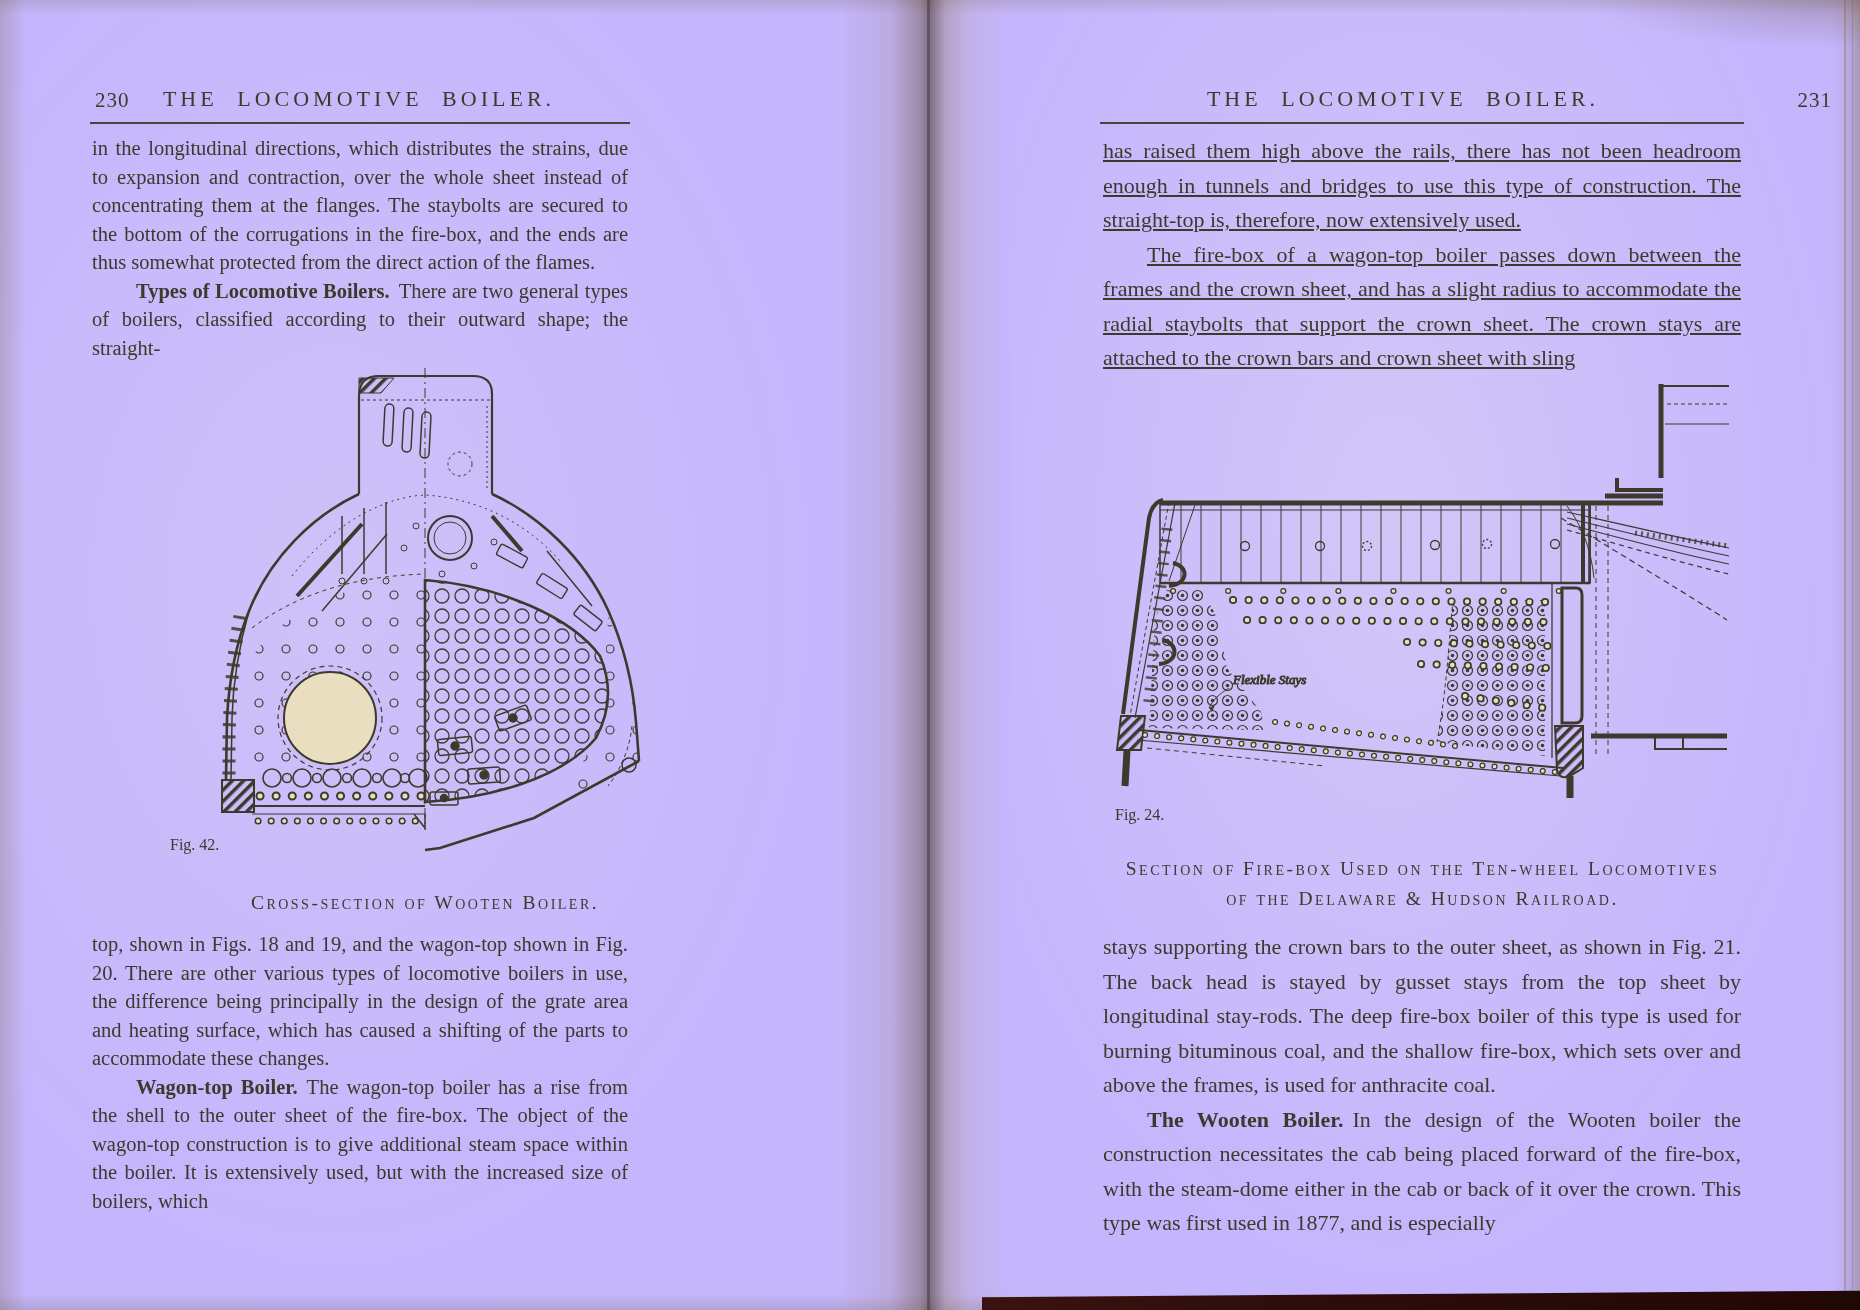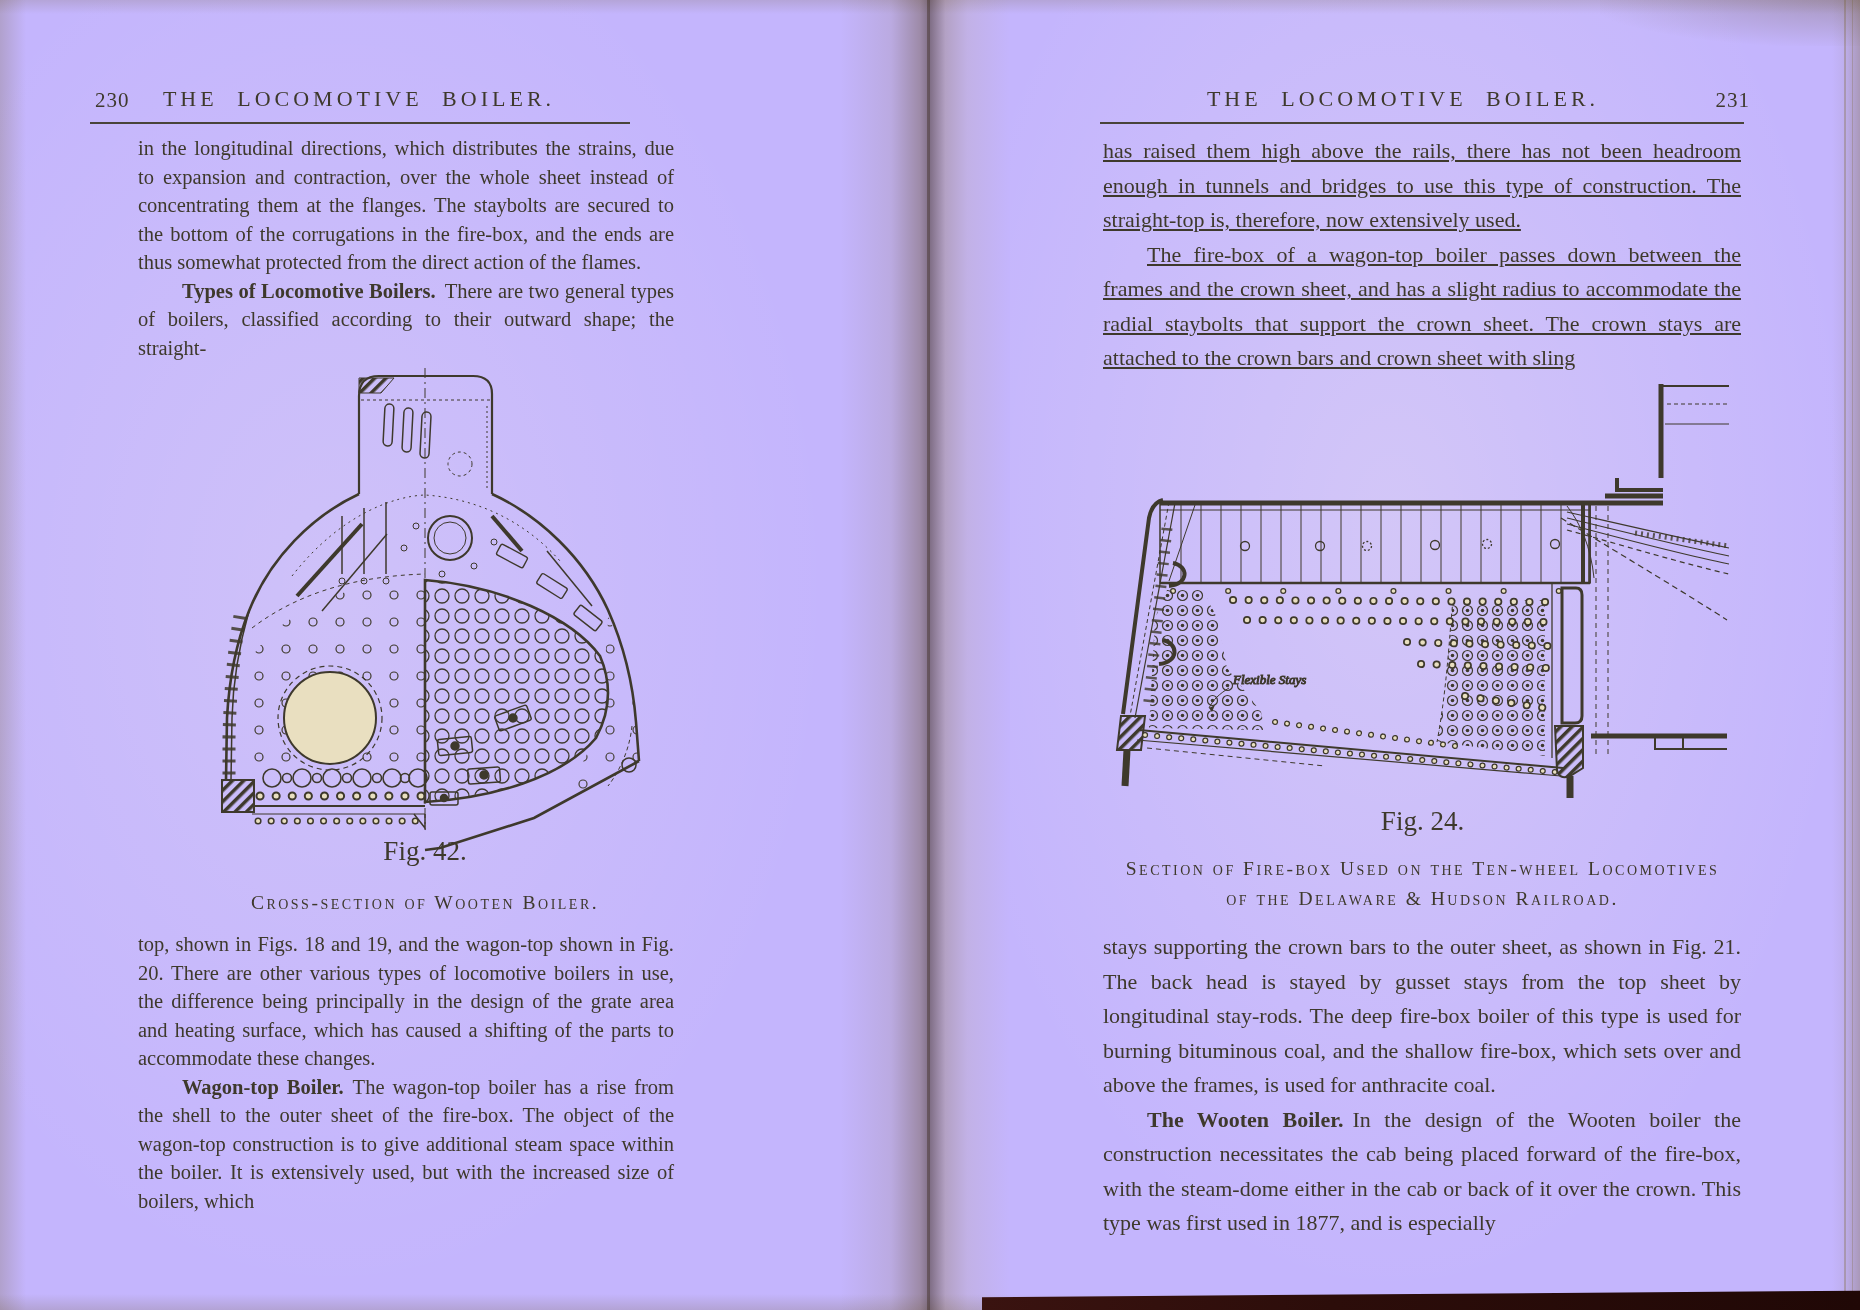--- a/index.html
+++ b/index.html
@@ -39,26 +39,26 @@
     background:radial-gradient(ellipse at 100% 0%,rgba(100,80,40,.30),rgba(100,80,40,0) 75%);}
   #cover-band{left:982px;top:1288px;width:878px;height:22px;
     background:linear-gradient(90deg,#3a1310,#2c0d0a 40%,#200806);
     clip-path:polygon(0 42%,100% 12%,100% 100%,0 100%);}
   
   .abs{position:absolute;}
   .running-head{letter-spacing:4px;word-spacing:10px;font-size:22px;}
   .pageno{font-size:21px;letter-spacing:1px;}
   .rule{position:absolute;height:2px;background:#49443a;}
   .body-text{text-align:justify;}
-  .left-body{font-size:20.5px;line-height:28.5px;width:536px;margin-left:46px;}
+  .left-body{font-size:20.5px;line-height:28.5px;width:536px;}
   .right-body{font-size:22px;line-height:34.5px;width:638px;}
   .para{margin:0;}
   .para.indent{text-indent:44px;}
   .lead{font-weight:bold;margin-right:9px;}
-  .figcap-num{font-size:27px;text-align:center;}
+  .figcap-num{font-size:16px;text-align:left;}
   .figcap-title{font-size:19.5px;text-align:center;font-variant:small-caps;letter-spacing:2.5px;line-height:30px;margin-top:12px;}
   svg text.fig-note{font-style:italic;font-size:13px;fill:#3e392c;
     font-family:"Liberation Serif","DejaVu Serif",serif;}
   svg{overflow:visible;}
 </style>
 </head>
 <body>
 
 <div id="stage">
 
@@ -179,21 +179,21 @@
 
   <div class="abs figcap-num" style="left:170px;top:836px;width:510px;">Fig. 42.</div>
   <div class="abs figcap-title" style="left:120px;top:876px;width:610px;">Cross-section of Wooten Boiler.</div>
 
   <div class="abs body-text left-body" style="left:92px;top:930px;">
     <p class="para">top, shown in Figs. 18 and 19, and the wagon-top shown in Fig. 20.  There are other various types of locomotive boilers in use, the difference being principally in the design of the grate area and heating surface, which has caused a shifting of the parts to accommodate these changes.</p>
     <p class="para indent"><span class="lead">Wagon-top Boiler.</span><span>The wagon-top boiler has a rise from the shell to the outer sheet of the fire-box.  The object of the wagon-top construction is to give additional steam space within the boiler.  It is extensively used, but with the increased size of boilers, which</span></p>
   </div>
 
   <div class="abs running-head" style="left:1103px;top:86px;width:600px;text-align:center;">THE LOCOMOTIVE BOILER.</div>
-  <div class="abs pageno" style="left:1690px;top:88px;width:60px;text-align:right;">231</div>
+  <div class="abs pageno" style="left:1772px;top:88px;width:60px;text-align:right;">231</div>
   <div class="rule" style="left:1100px;top:122px;width:644px;"></div>
 
   <div class="abs body-text right-body" style="left:1103px;top:134px;text-decoration:underline;">
     <p class="para">has raised them high above the rails, there has not been headroom enough in tunnels and bridges to use this type of construction.  The straight-top is, therefore, now extensively used.</p>
     <p class="para indent">The fire-box of a wagon-top boiler passes down between the frames and the crown sheet, and has a slight radius to accommodate the radial staybolts that support the crown sheet.  The crown stays are attached to the crown bars and crown sheet with sling</p>
   </div>
 
   <svg class="abs" style="left:1115px;top:378px;" width="615" height="420" viewBox="0 0 615 420">
     <defs>
       <pattern id="st24" width="15" height="15" patternUnits="userSpaceOnUse">

